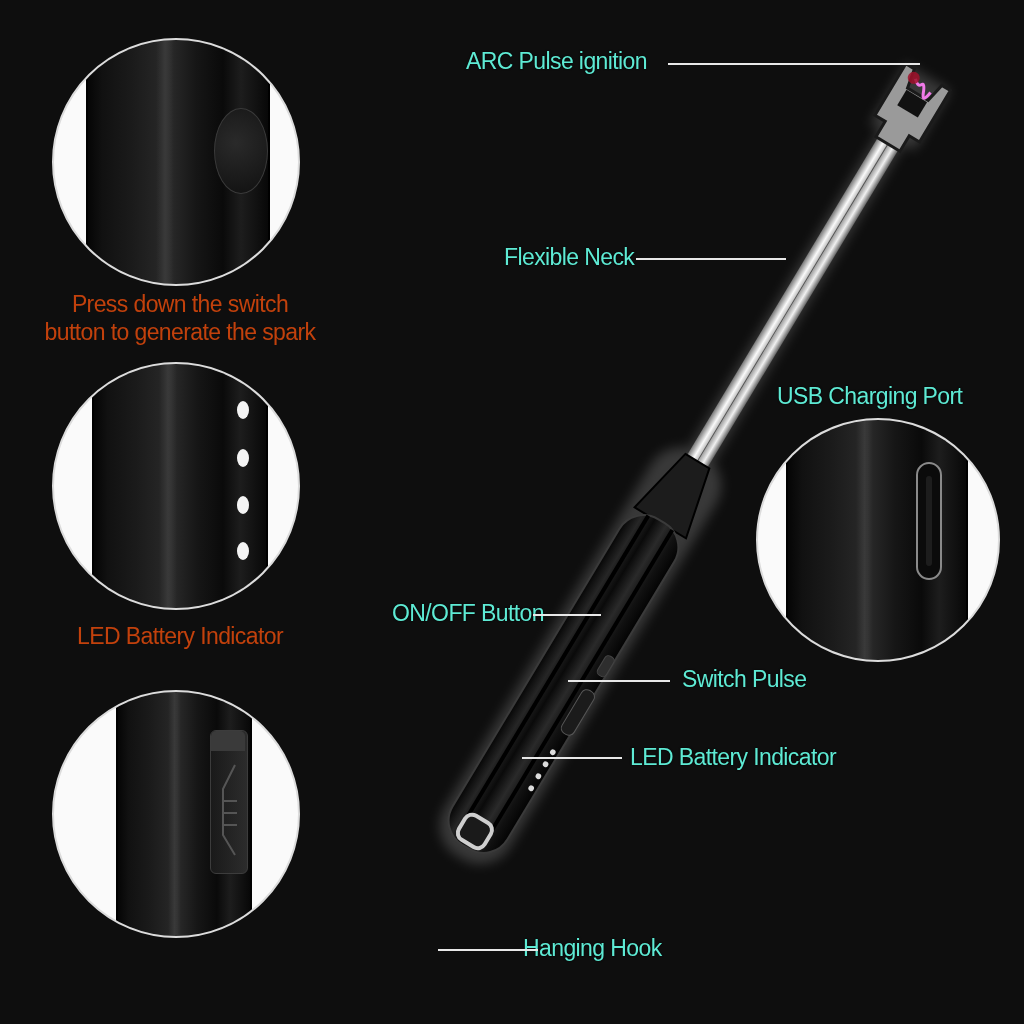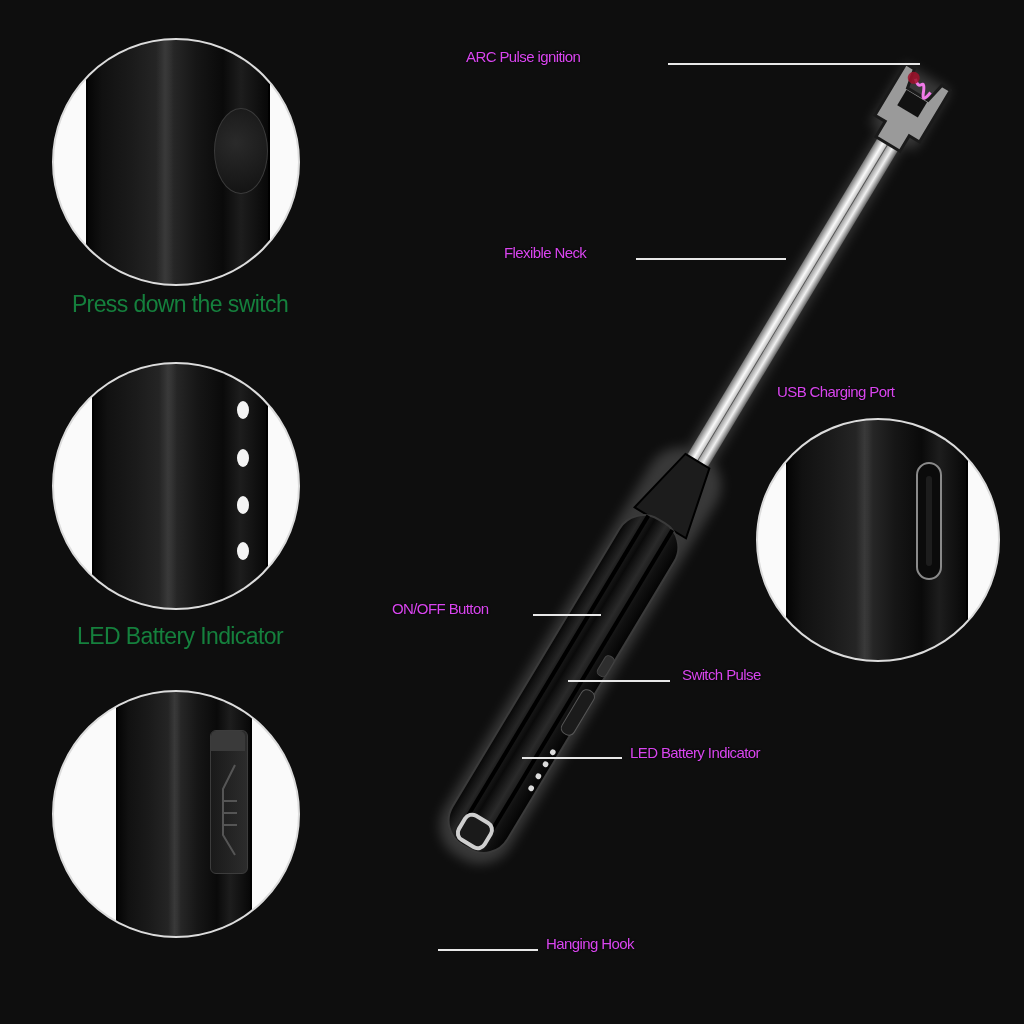--- a/index.html
+++ b/index.html
@@ -6,26 +6,26 @@
     body {
       width:1024px; height:1024px; overflow:hidden;
       background:#0e0e0e;
       font-family:"Liberation Sans", "DejaVu Sans", sans-serif;
       color:#eaeaea;
       position:relative;
     }
     .abs { position:absolute; }
     .label {
       position:absolute; white-space:nowrap;
-      font-size:15px; letter-spacing:-0.6px; color:#d946ef;
+      font-size:23px; letter-spacing:-0.6px; color:#5eead4;
       text-shadow:0 0 2px #000;
     }
     .caption {
       position:absolute; text-align:center; font-size:23px; line-height:28px;
-      letter-spacing:-0.6px; color:#15803d;
+      letter-spacing:-0.6px; color:#c2410c;
     }
     .leader { position:absolute; height:2px; background:#e8e8e8; }
     .circle {
       position:absolute; border-radius:50%; overflow:hidden;
       background:#fafafa; border:2px solid #dcdcdc; box-sizing:border-box;
     }
     .tube {
       position:absolute; top:-10px; bottom:-10px;
       background:linear-gradient(90deg,#050505 0%,#111 8%,#1b1b1b 25%,#2a2a2a 45%,#161616 60%,#0a0a0a 75%,#1d1d1d 85%,#080808 100%);
       border-left:2px solid #000; border-right:2px solid #000;
@@ -38,20 +38,21 @@
   </style>
 </head>
 <body>
 
 <div class="circle" style="left:52px;top:38px;width:248px;height:248px;">
   <div class="tube" style="left:32px;width:180px;"></div>
   <div class="abs" style="left:160px;top:68px;width:52px;height:84px;border-radius:50%;background:radial-gradient(circle at 40% 40%,#2a2a2a,#101010);border:1px solid #3a3a3a;"></div>
 </div>
 <div class="caption" style="left:10px;top:290px;width:340px;">
   <div>Press down the switch</div>
+  <div>button to generate the spark</div>
 </div>
 
 <div class="circle" style="left:52px;top:362px;width:248px;height:248px;">
   <div class="tube" style="left:38px;width:172px;"></div>
   <div class="abs" style="left:183px;top:37px;width:12px;height:18px;border-radius:50%;background:#f4f4f4;"></div>
   <div class="abs" style="left:183px;top:85px;width:12px;height:18px;border-radius:50%;background:#f4f4f4;"></div>
   <div class="abs" style="left:183px;top:132px;width:12px;height:18px;border-radius:50%;background:#f4f4f4;"></div>
   <div class="abs" style="left:183px;top:178px;width:12px;height:18px;border-radius:50%;background:#f4f4f4;"></div>
 </div>
 <div class="caption" style="left:10px;top:622px;width:340px;">
@@ -147,14 +148,14 @@
 
 <div class="label" style="left:364px;top:600px;margin-left:28px;">ON/OFF Button</div>
 <div class="leader" style="left:533px;top:614px;width:68px;"></div>
 
 <div class="label" style="left:682px;top:666px;">Switch Pulse</div>
 <div class="leader" style="left:568px;top:680px;width:102px;"></div>
 
 <div class="label" style="left:630px;top:744px;">LED Battery Indicator</div>
 <div class="leader" style="left:522px;top:757px;width:100px;"></div>
 
-<div class="label" style="left:546px;top:935px;">Hanging Hook</div>
+<div class="label" style="left:523px;top:935px;">Hanging Hook</div>
 <div class="leader" style="left:438px;top:949px;width:100px;"></div>
 
 </body></html>

